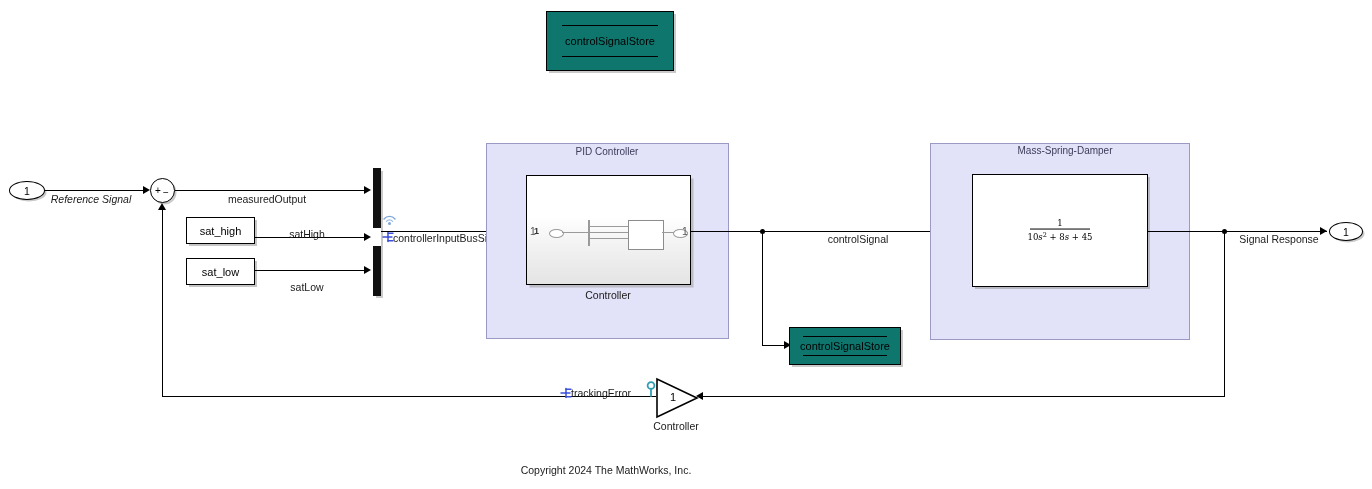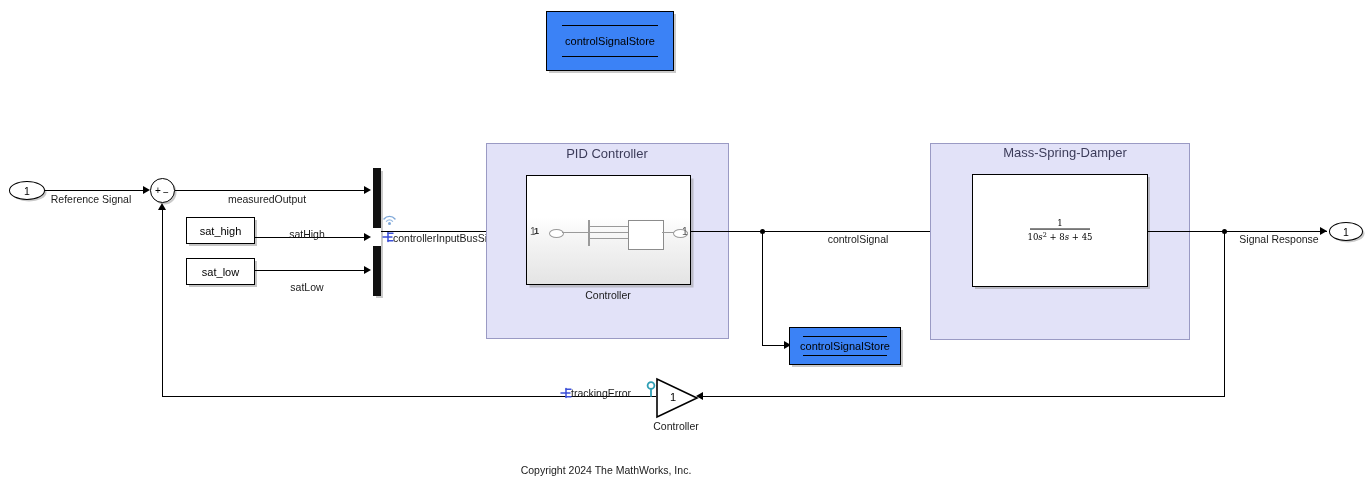--- a/index.html
+++ b/index.html
@@ -13,21 +13,21 @@
   .lbl {
     position:absolute;
     font-family:"Liberation Sans", sans-serif;
     font-size:10.5px;
     color:#1a1a1a;
     white-space:nowrap;
     line-height:1;
   }
   .lbl.c { transform:translateX(-50%); }
   .sub-title {
-    font-size:13px;
+    font-size:10px;
     color:#3c3c5a;
   }
   
   .subsys {
     position:absolute;
     background:#e2e2f8;
     border:1px solid #9a9ac4;
     box-sizing:border-box;
   }
   
@@ -50,21 +50,21 @@
   .ctrl-blk {
     position:absolute;
     border:1.6px solid #000;
     box-sizing:border-box;
     background:linear-gradient(to bottom,#ffffff 0%,#ffffff 38%,#f3f3f3 62%,#e4e4e4 100%);
     box-shadow:3px 3px 0 -0.5px rgba(150,150,150,0.5);
   }
   
   .dstore {
     position:absolute;
-    background:#3b82f6;
+    background:#0f766e;
     border:1.4px solid #000;
     box-sizing:border-box;
     box-shadow:2.5px 2.5px 0 -0.5px rgba(150,150,150,0.5);
   }
   .dstore .bar {
     position:absolute; left:12%; right:12%; height:1.4px; background:#000;
   }
   .dstore .bar.top { top:22%; }
   .dstore .bar.bot { bottom:22%; }
   
@@ -167,21 +167,21 @@
     <div class="bar top"></div>
     <div class="blk-label">controlSignalStore</div>
     <div class="bar bot"></div>
   </div>
 
   <div class="port" style="left:9px; top:181px; width:36px; height:19px;">
     <span>1</span>
   </div>
   <div class="h" style="left:45px; top:190px; width:98px;"></div>
   <div class="arrow" style="left:143px; top:186px;"></div>
-  <div class="lbl c" style="left:91px; top:194px;">Reference Signal</div>
+  <div class="lbl c" style="left:91px; top:194px;font-style:italic;">Reference Signal</div>
 
   <div class="sum" style="left:150px; top:178px;">
     <div class="sgn" style="left:4px; top:7px;">+</div>
     <div class="sgn" style="left:12px; top:9px;">−</div>
   </div>
 
   <div class="h" style="left:175px; top:190px; width:191px;"></div>
   <div class="arrow" style="left:364px; top:186px;"></div>
   <div class="lbl c" style="left:267px; top:194px;">measuredOutput</div>
 

